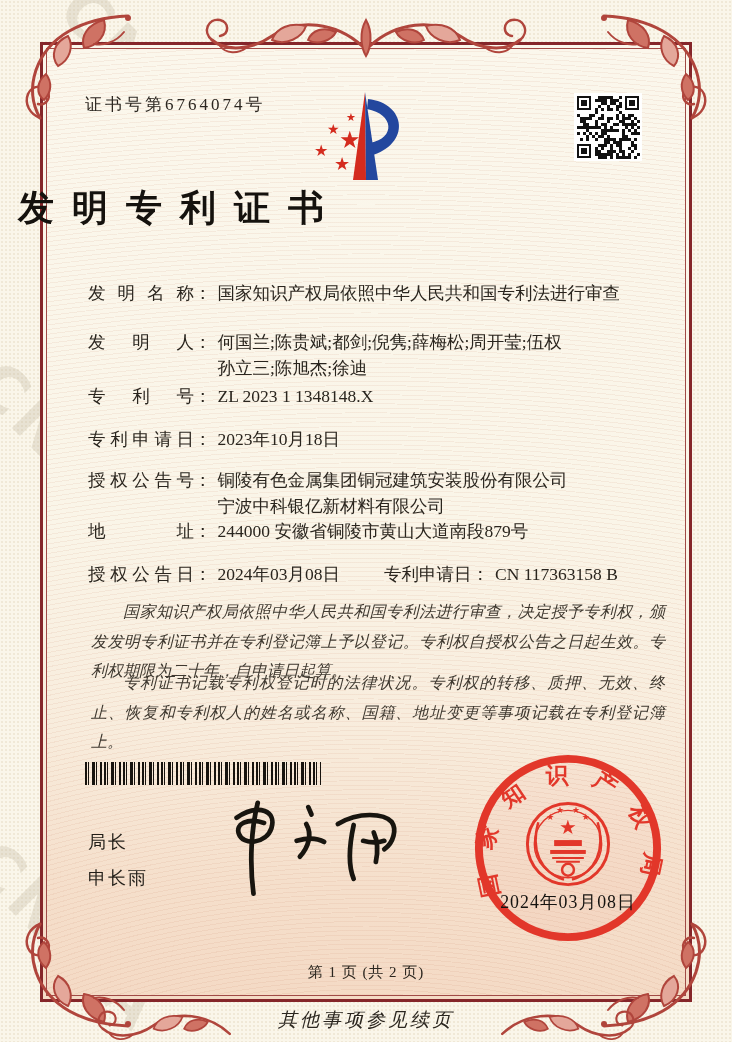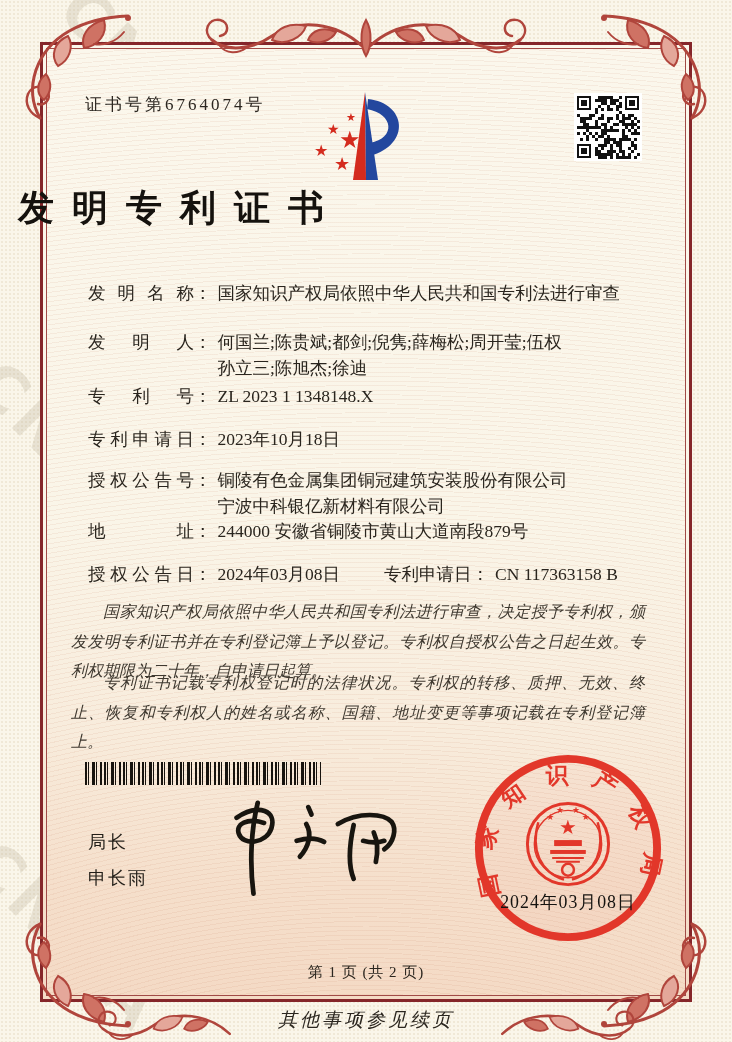--- a/index.html
+++ b/index.html
@@ -43,21 +43,21 @@
   }
   
   .row{position:absolute;left:88px;display:flex;font-size:17.5px;line-height:26px;color:#2a251e;}
   .flabel{display:inline-block;width:106px;text-align:justify;text-align-last:justify;flex:0 0 106px;}
   .fcolon{flex:0 0 auto;}
   .fvalue{margin-left:6px;max-width:450px;}
   .fvalue .vline{display:block;}
   .row2{position:absolute;display:flex;font-size:17.5px;line-height:26px;color:#2a251e;}
   
   .para{
-    position:absolute;left:71px;width:574px;font-size:16px;line-height:1.85;
+    position:absolute;left:91px;width:574px;font-size:16px;line-height:1.85;
     text-align:justify;text-indent:2em;color:#3f3930;font-style:italic;
   }
   
   .barcode{
     position:absolute;left:85px;top:762px;width:236px;height:23px;
     background:repeating-linear-gradient(90deg,
       #17130e 0 2px,transparent 2px 3px,#17130e 3px 4px,transparent 4px 7px,
       #17130e 7px 10px,transparent 10px 11px,#17130e 11px 12px,transparent 12px 15px,
       #17130e 15px 17px,transparent 17px 19px);
   }

